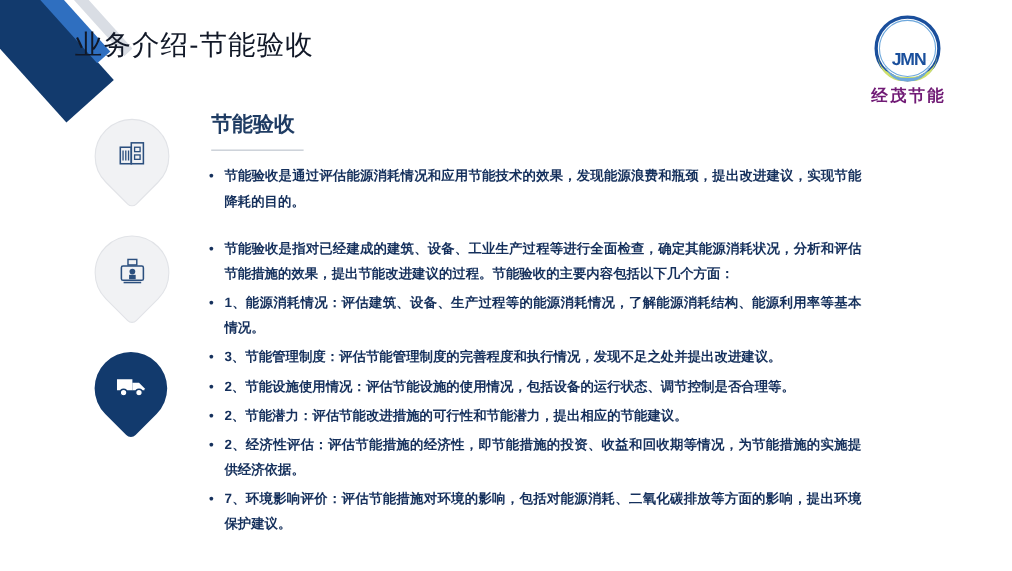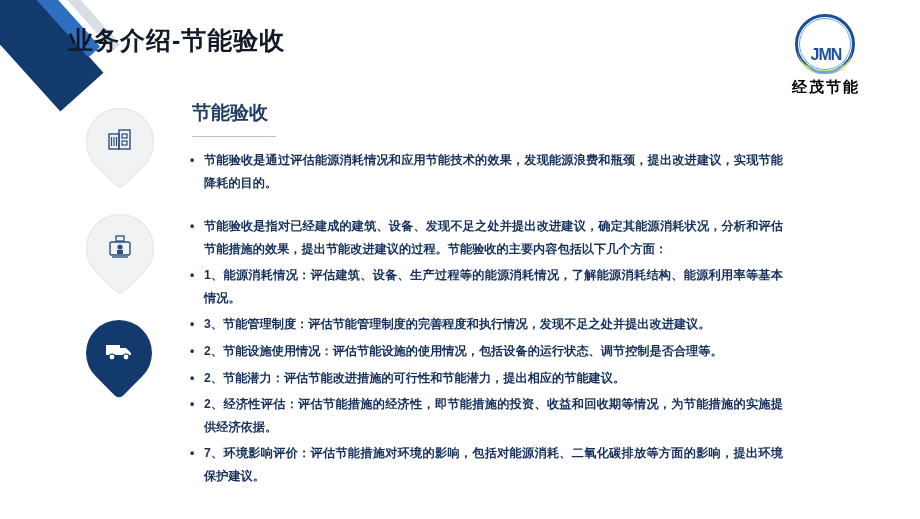--- a/index.html
+++ b/index.html
@@ -58,21 +58,21 @@
     overflow: hidden;
     pointer-events: none;
   }
 
   
   .title {
     position: absolute;
     left: 68px;
     top: 24px;
     font-size: 25px;
-    font-weight: bold;
+    font-weight: normal;
     color: #111827;
     letter-spacing: 1px;
   }
 
   
   .logo {
     position: absolute;
     right: 34px;
     top: 14px;
     width: 120px;
@@ -122,21 +122,21 @@
     position: absolute;
     left: 20px; top: 41px;
     width: 42px; height: 16px;
     border-bottom: 3px solid #6ea8dc;
     border-radius: 0 0 34px 34px;
   }
   .logo .logo-text {
     margin-top: 2px;
     font-size: 15px;
     font-weight: bold;
-    color: #000000;
+    color: #701a75;
     letter-spacing: 2px;
   }
 
   
   .icon-col {
     position: absolute;
     left: 86px;
     top: 108px;
     width: 86px;
   }
@@ -276,21 +276,21 @@
   </div>
 
   <div class="content">
     <div class="section-heading">节能验收</div>
     <div class="rule"></div>
 
     <p class="para">节能验收是通过评估能源消耗情况和应用节能技术的效果，发现能源浪费和瓶颈，提出改进建议，实现节能降耗的目的。</p>
 
     <div class="gap"></div>
 
-    <p class="para tight">节能验收是指对已经建成的建筑、设备、发现不足之处并提出改进建议，确定其能源消耗状况，分析和评估节能措施的效果，提出节能改进建议的过程。节能验收的主要内容包括以下几个方面：</p>
+    <p class="para tight">节能验收是指对已经建成的建筑、设备、工业生产过程等进行全面检查，确定其能源消耗状况，分析和评估节能措施的效果，提出节能改进建议的过程。节能验收的主要内容包括以下几个方面：</p>
 
     <p class="para tight">1、能源消耗情况：评估建筑、设备、生产过程等的能源消耗情况，了解能源消耗结构、能源利用率等基本情况。</p>
     <p class="para tight">3、节能管理制度：评估节能管理制度的完善程度和执行情况，发现不足之处并提出改进建议。</p>
     <p class="para tight">2、节能设施使用情况：评估节能设施的使用情况，包括设备的运行状态、调节控制是否合理等。</p>
     <p class="para tight">2、节能潜力：评估节能改进措施的可行性和节能潜力，提出相应的节能建议。</p>
     <p class="para tight">2、经济性评估：评估节能措施的经济性，即节能措施的投资、收益和回收期等情况，为节能措施的实施提供经济依据。</p>
     <p class="para tight">7、环境影响评价：评估节能措施对环境的影响，包括对能源消耗、二氧化碳排放等方面的影响，提出环境保护建议。</p>
   </div>
 
 </div>

